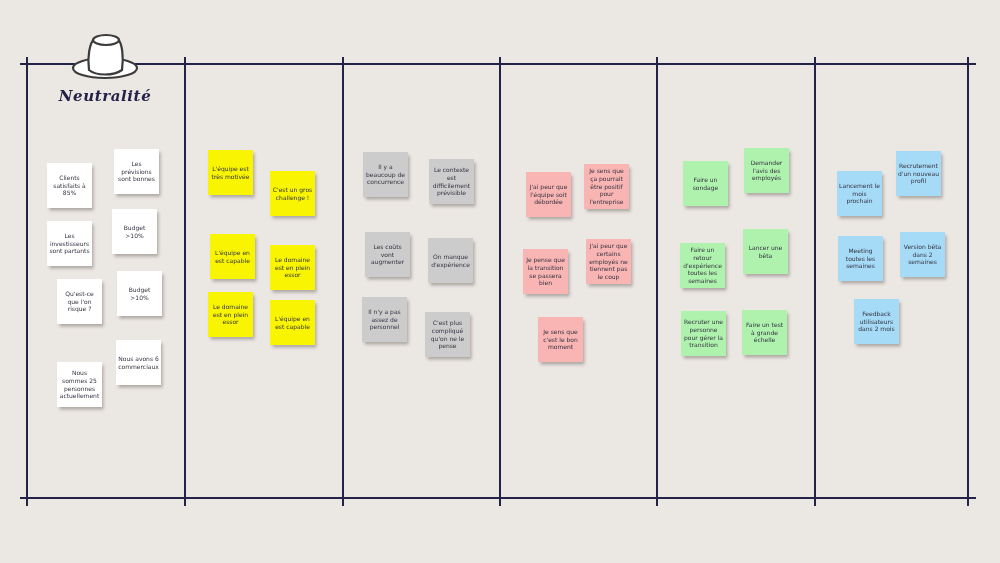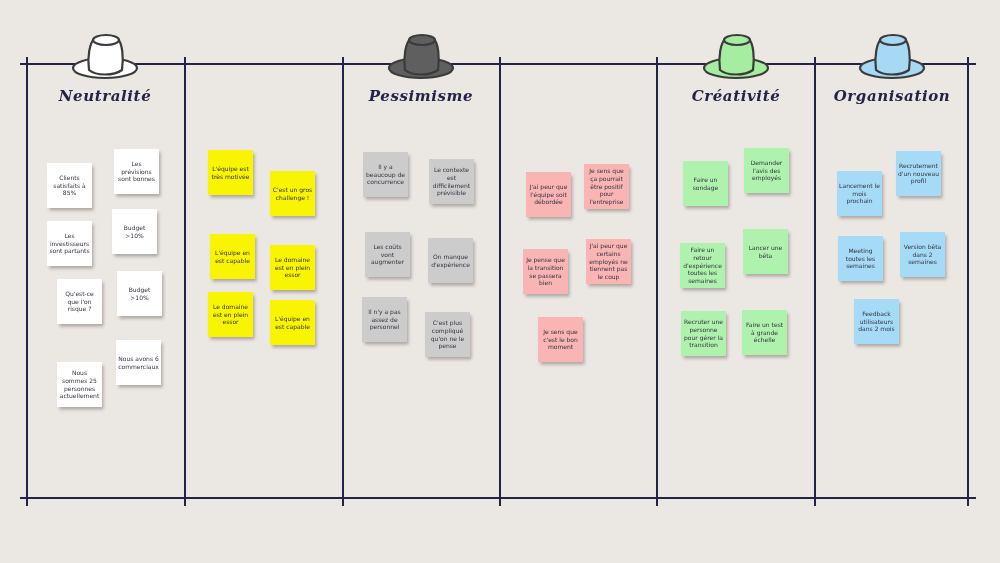--- a/index.html
+++ b/index.html
@@ -111,70 +111,46 @@
   <div class="col-section" style="--note-color: #f9f502; --hat-color: #f8f402;">
     <div class="note" style="left:208px; top:150px;">L'équipe est très motivée</div>
     <div class="note" style="left:270px; top:171px;">C'est un gros challenge !</div>
     <div class="note" style="left:210px; top:234px;">L'équipe en est capable</div>
     <div class="note" style="left:270px; top:245px;">Le domaine est en plein essor</div>
     <div class="note" style="left:208px; top:292px;">Le domaine est en plein essor</div>
     <div class="note" style="left:270px; top:300px;">L'équipe en est capable</div>
   </div>
 
   <div class="col-section" style="--note-color: #cccccc; --hat-color: #5f5f5f;">
-    <div class="col-header" style="left:421px;">
-      <svg class="hat-svg" viewBox="0 0 70 50">
-        <ellipse class="hat-fill" cx="35" cy="38" rx="32" ry="10"></ellipse>
-        <path class="hat-fill" d="M19 40 C17 26 20 13 24 9 C30 5 43 5 48 9 C52 13 54 27 52 40 C44 46 26 46 19 40 Z"></path>
-        <ellipse class="hat-fill" cx="36" cy="10" rx="13" ry="5"></ellipse>
-      </svg>
-      <div class="col-title">Pessimisme</div>
-    </div>
     <div class="note" style="left:363px; top:152px;">Il y a beaucoup de concurrence</div>
     <div class="note" style="left:429px; top:159px;">Le contexte est difficilement prévisible</div>
     <div class="note" style="left:365px; top:232px;">Les coûts vont augmenter</div>
     <div class="note" style="left:428px; top:238px;">On manque d'expérience</div>
     <div class="note" style="left:362px; top:297px;">Il n'y a pas assez de personnel</div>
     <div class="note" style="left:425px; top:312px;">C'est plus compliqué qu'on ne le pense</div>
   </div>
 
   <div class="col-section" style="--note-color: #f9b4b4; --hat-color: #fbb6b6;">
     <div class="note" style="left:526px; top:172px;">J'ai peur que l'équipe soit débordée</div>
     <div class="note" style="left:584px; top:164px;">Je sens que ça pourrait être positif pour l'entreprise</div>
     <div class="note" style="left:523px; top:249px;">Je pense que la transition se passera bien</div>
     <div class="note" style="left:586px; top:239px;">J'ai peur que certains employés ne tiennent pas le coup</div>
     <div class="note" style="left:538px; top:317px;">Je sens que c'est le bon moment</div>
   </div>
 
   <div class="col-section" style="--note-color: #aff2ae; --hat-color: #a5eda0;">
-    <div class="col-header" style="left:736px;">
-      <svg class="hat-svg" viewBox="0 0 70 50">
-        <ellipse class="hat-fill" cx="35" cy="38" rx="32" ry="10"></ellipse>
-        <path class="hat-fill" d="M19 40 C17 26 20 13 24 9 C30 5 43 5 48 9 C52 13 54 27 52 40 C44 46 26 46 19 40 Z"></path>
-        <ellipse class="hat-fill" cx="36" cy="10" rx="13" ry="5"></ellipse>
-      </svg>
-      <div class="col-title">Créativité</div>
-    </div>
     <div class="note" style="left:683px; top:161px;">Faire un sondage</div>
     <div class="note" style="left:744px; top:148px;">Demander l'avis des employés</div>
     <div class="note" style="left:680px; top:243px;">Faire un retour d'expérience toutes les semaines</div>
     <div class="note" style="left:743px; top:229px;">Lancer une bêta</div>
     <div class="note" style="left:681px; top:311px;">Recruter une personne pour gérer la transition</div>
     <div class="note" style="left:742px; top:310px;">Faire un test à grande échelle</div>
   </div>
 
   <div class="col-section" style="--note-color: #a6dbf8; --hat-color: #a8d9f4;">
-    <div class="col-header" style="left:892px;">
-      <svg class="hat-svg" viewBox="0 0 70 50">
-        <ellipse class="hat-fill" cx="35" cy="38" rx="32" ry="10"></ellipse>
-        <path class="hat-fill" d="M19 40 C17 26 20 13 24 9 C30 5 43 5 48 9 C52 13 54 27 52 40 C44 46 26 46 19 40 Z"></path>
-        <ellipse class="hat-fill" cx="36" cy="10" rx="13" ry="5"></ellipse>
-      </svg>
-      <div class="col-title">Organisation</div>
-    </div>
     <div class="note" style="left:837px; top:171px;">Lancement le mois prochain</div>
     <div class="note" style="left:896px; top:151px;">Recrutement d'un nouveau profil</div>
     <div class="note" style="left:838px; top:236px;">Meeting toutes les semaines</div>
     <div class="note" style="left:900px; top:232px;">Version bêta dans 2 semaines</div>
     <div class="note" style="left:854px; top:299px;">Feedback utilisateurs dans 2 mois</div>
   </div>
 
 </div>
 
 </body></html>

